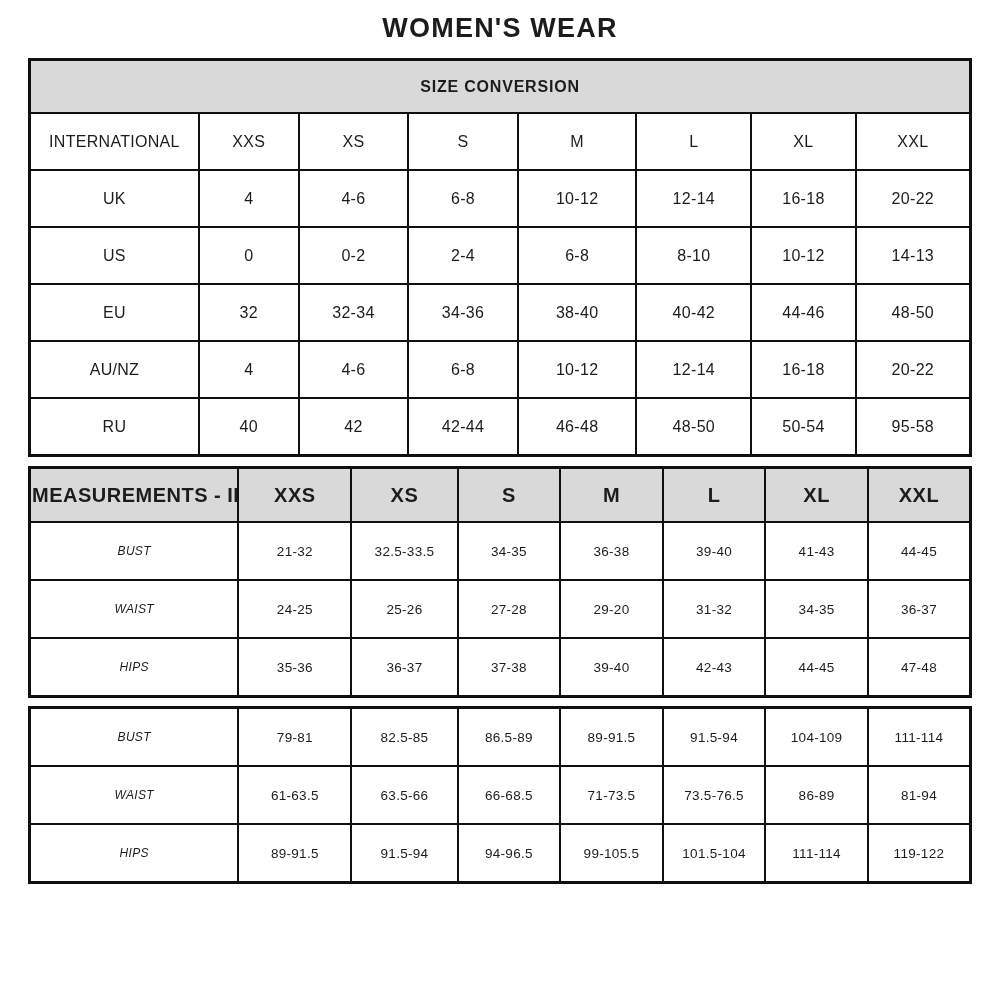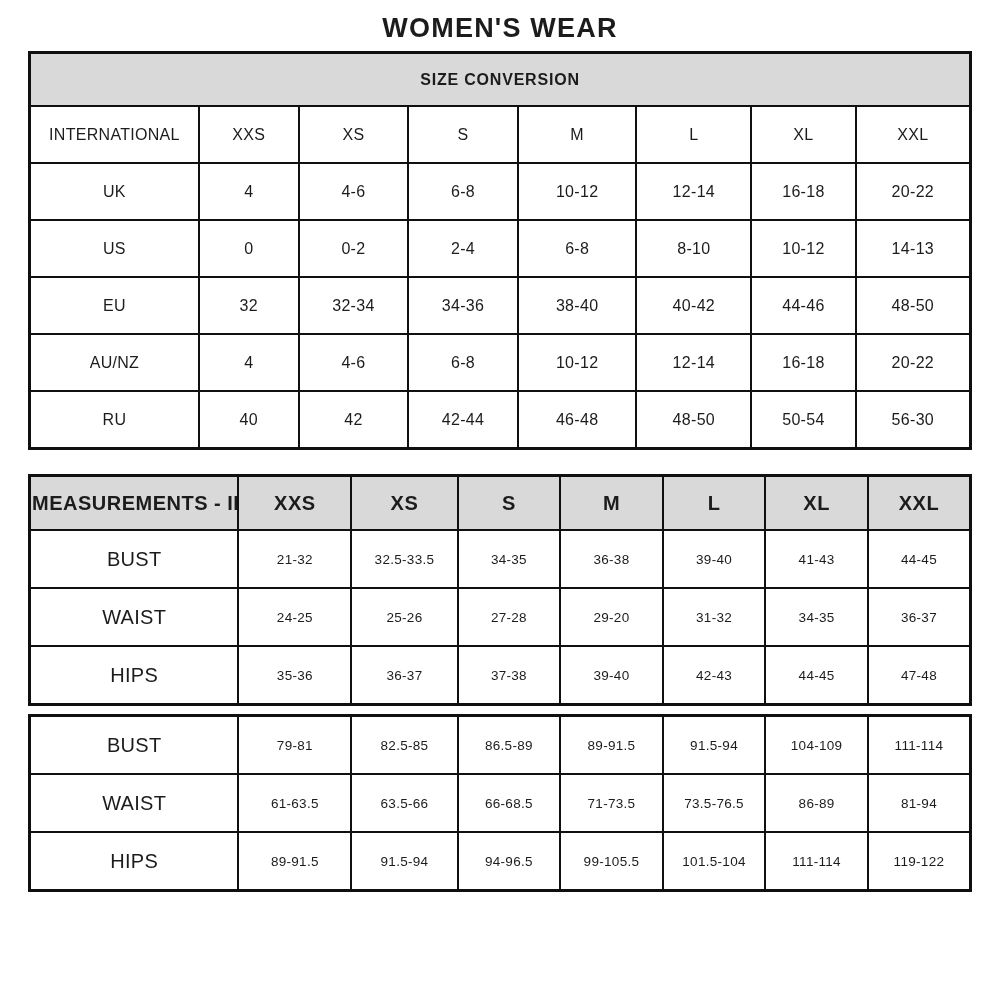--- a/index.html
+++ b/index.html
@@ -15,57 +15,57 @@
   .page {
     width: 944px;
     margin: 0 auto;
     padding-top: 12px;
   }
   .title {
     text-align: center;
     font-size: 27px;
     font-weight: 700;
     letter-spacing: 1.2px;
-    margin: 0 0 7px 0;
+    margin: 0 0 14px 0;
     line-height: 32px;
   }
   table {
     width: 100%;
     border-collapse: collapse;
     table-layout: fixed;
     border: 3px solid #101010;
   }
   td {
     border: 2px solid #101010;
     text-align: center;
     vertical-align: middle;
     letter-spacing: 0.3px;
     overflow: hidden;
     white-space: nowrap;
   }
   
-  .t-size { margin-bottom: 24px; }
+  .t-size { margin-bottom: 9px; }
   .t-size td { height: 53px; font-size: 16px; }
   .t-size td.caption {
     background: #d9d9d9;
     font-weight: 700;
     height: 49px;
     letter-spacing: 0.8px;
   }
   
   .t-meas { margin-bottom: 8px; }
   .t-meas td { height: 54px; font-size: 13.5px; }
   .t-meas tr.hdr td {
     background: #d9d9d9;
     font-weight: 700;
     font-size: 20px;
     height: 50px;
     letter-spacing: 0.5px;
   }
-  .t-meas td.lbl { font-size: 20px; }
+  .t-meas td.lbl { font-size: 12px; font-style: italic; }
 </style>
 </head>
 <body>
 
 <div class="page">
 
   <h1 class="title">WOMEN'S WEAR</h1>
 
   <table class="t-size">
     <colgroup>
@@ -133,21 +133,21 @@
       <td>20-22</td>
     </tr>
     <tr>
       <td>RU</td>
       <td>40</td>
       <td>42</td>
       <td>42-44</td>
       <td>46-48</td>
       <td>48-50</td>
       <td>50-54</td>
-      <td>56-30</td>
+      <td>95-58</td>
     </tr>
   </tbody>
     </table>
 
   <table class="t-meas">
     <colgroup>
       <col style="width:22.2%">
         <col style="width:12%">
         <col style="width:11.3%">
         <col style="width:10.9%">

